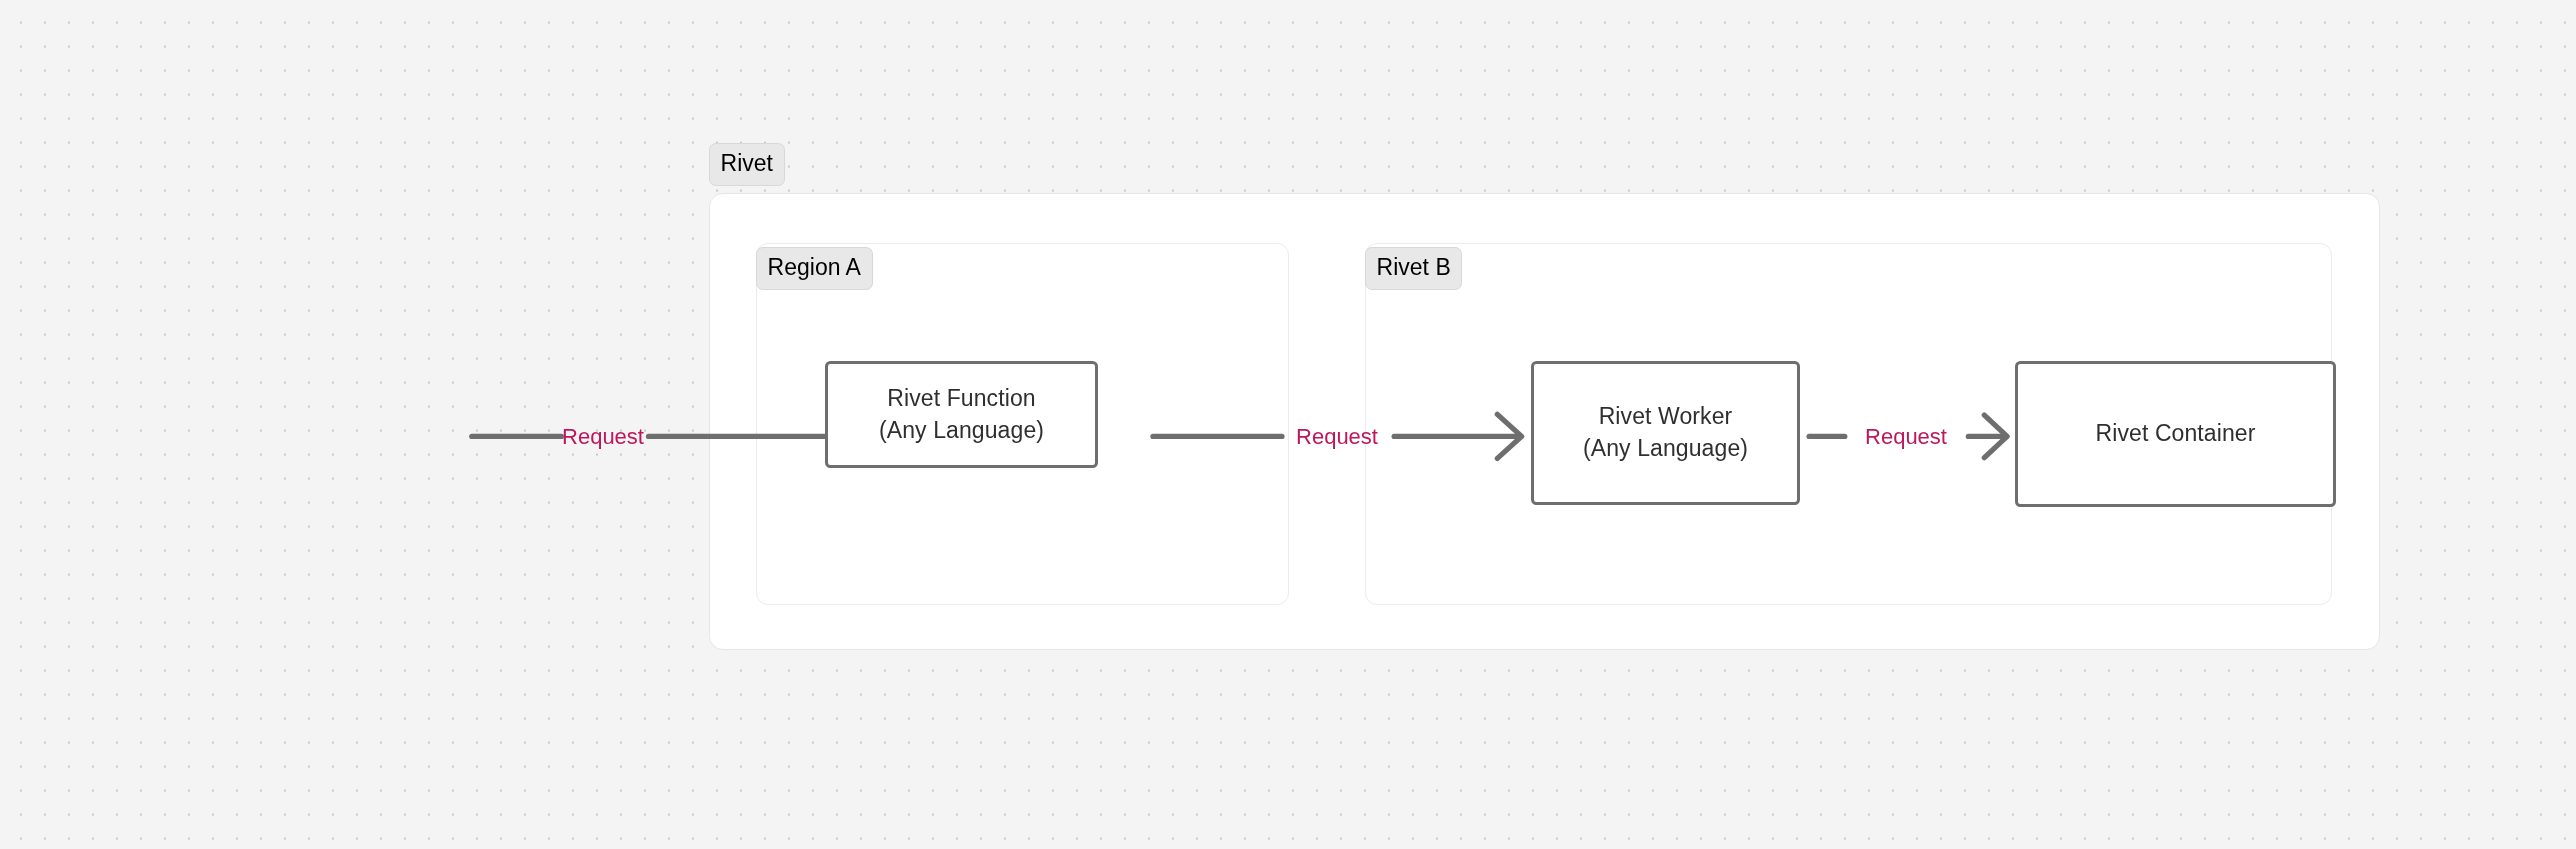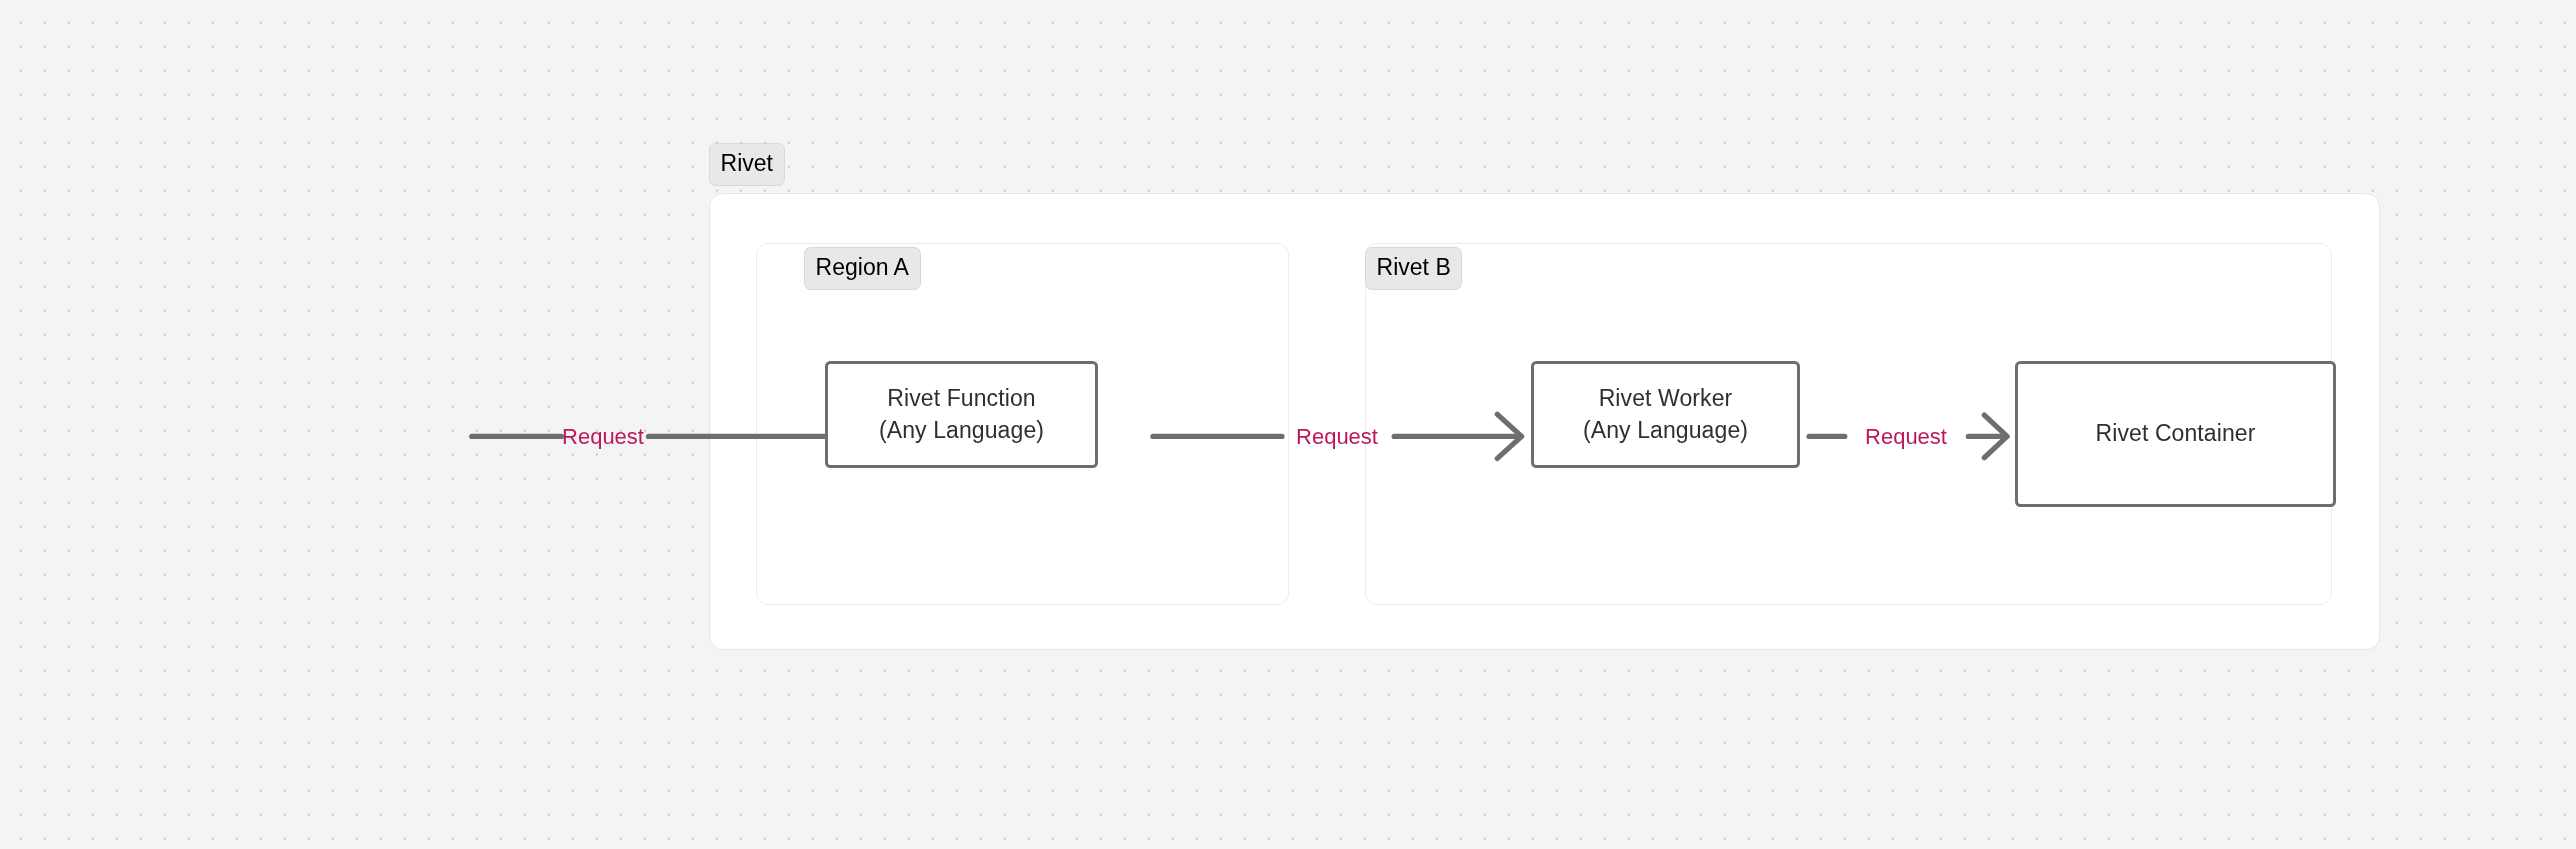--- a/index.html
+++ b/index.html
@@ -150,29 +150,29 @@
   <div class="edge-label on-plain" style="left:1337px; top:436px;">Request</div>
 
   <div class="edge-label on-plain" style="left:1906px; top:436px;">Request</div>
 
 
   <div class="node" style="left:825px; top:361px; width:273px; height:107px;">
     <span>Rivet Function</span>
     <span class="line2">(Any Language)</span>
   </div>
 
-  <div class="node" style="left:1531px; top:361px; width:269px; height:107px;">
+  <div class="node" style="left:1531px; top:361px; width:269px; height:144px;">
     <span>Rivet Worker</span>
     <span class="line2">(Any Language)</span>
   </div>
 
   <div class="node" style="left:2015px; top:361px; width:321px; height:146px;">
     <span>Rivet Container</span>
   </div>
 
   <div class="cluster-label" style="left:709px; top:143px;">Rivet</div>
 
-  <div class="cluster-label" style="left:756px; top:247px;margin-left:48px;">Region A</div>
+  <div class="cluster-label" style="left:756px; top:247px;">Region A</div>
 
   <div class="cluster-label" style="left:1365px; top:247px;">Rivet B</div>
 
 </div>
 
 
 </body></html>

